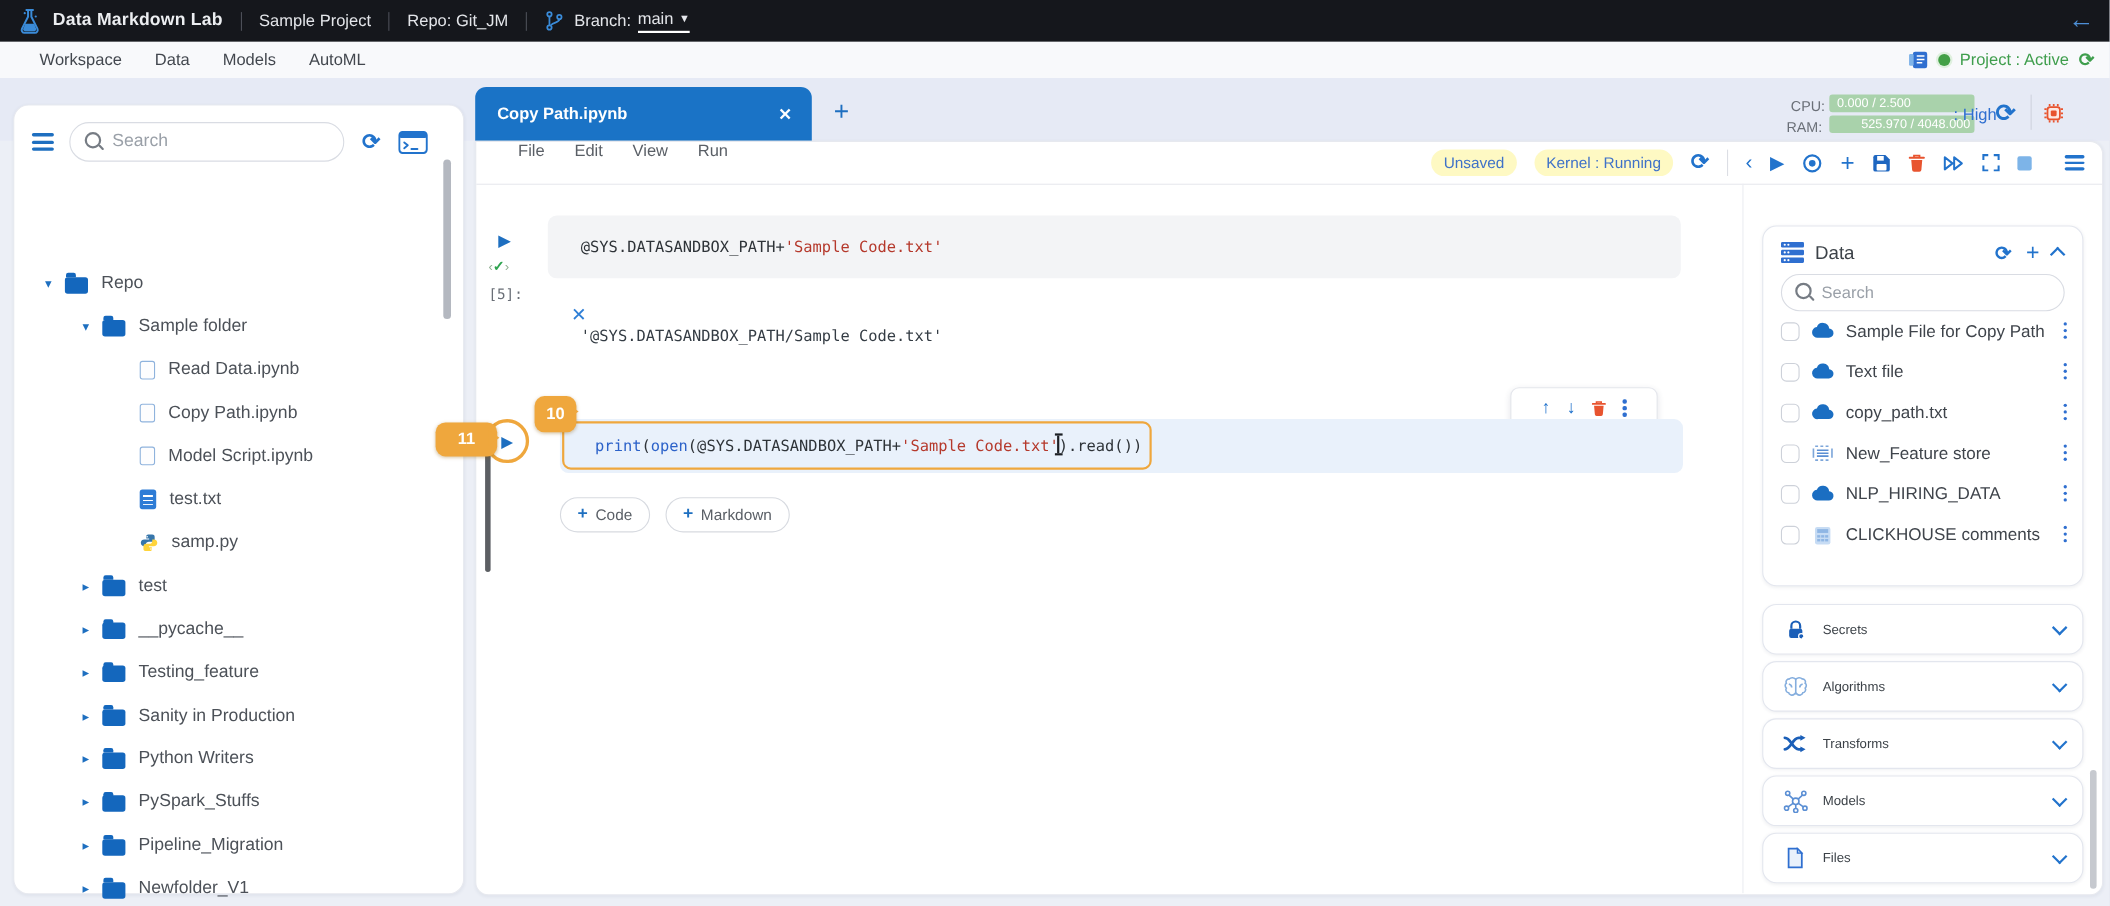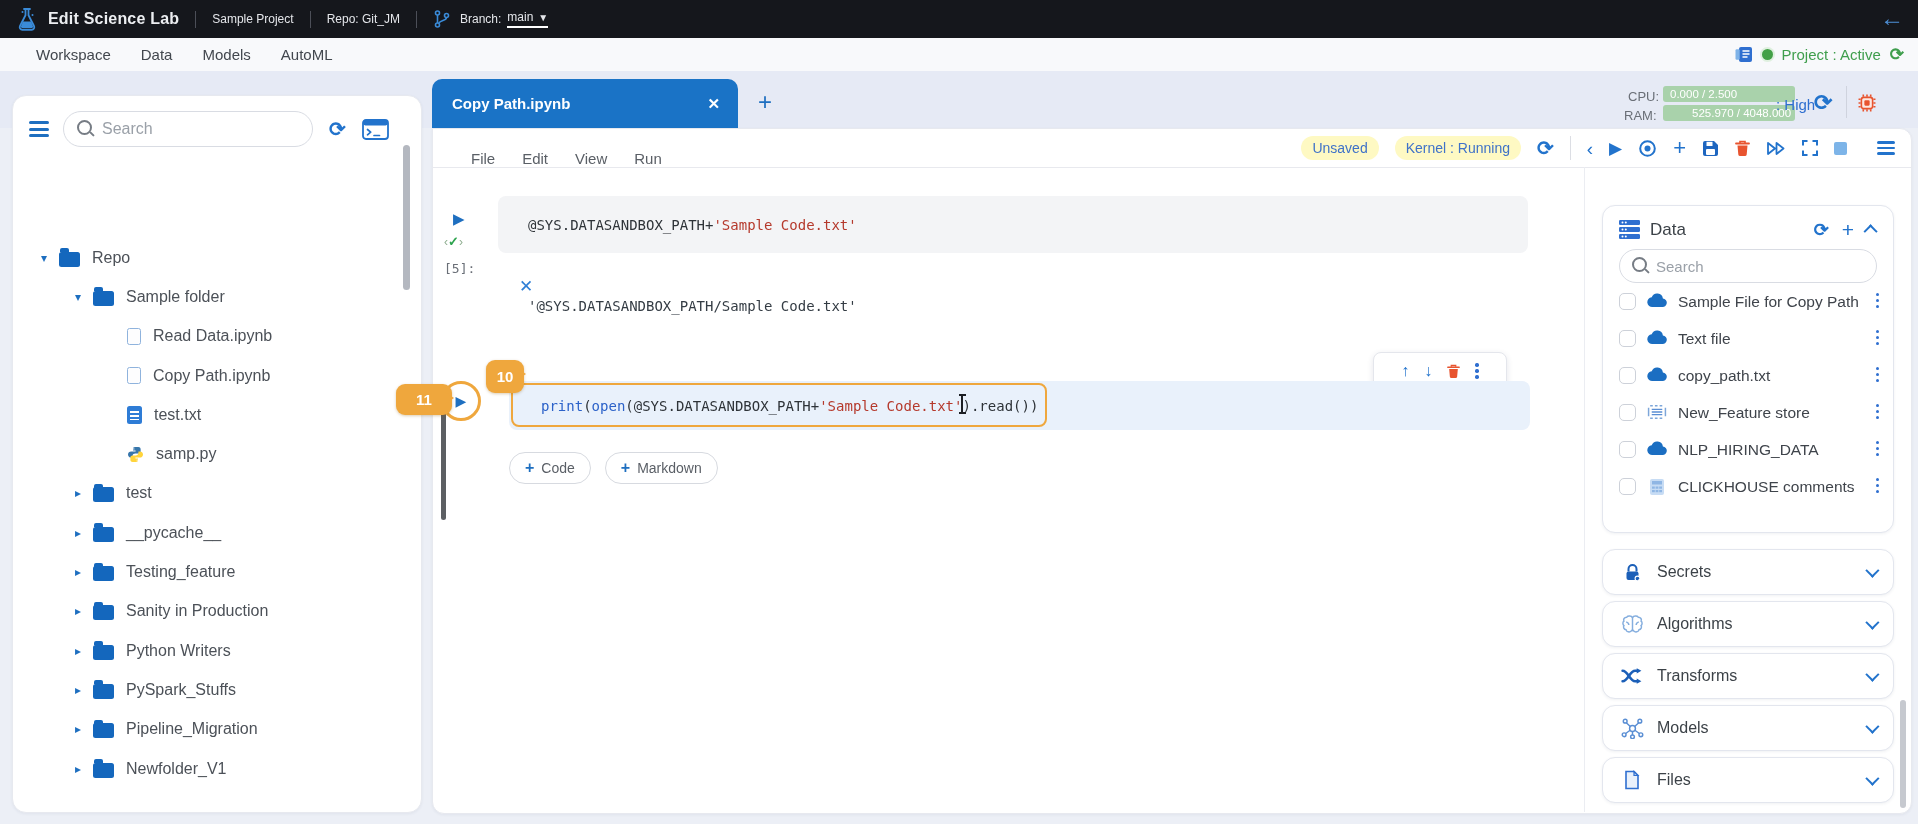--- a/index.html
+++ b/index.html
@@ -2,21 +2,21 @@
 <html><head>
 <meta charset="utf-8">
 <style>
   html,body{margin:0;padding:0;background:#dfe3ee;}
   .scene{position:relative;width:1918px;height:824px;background:#ecefF6;font-family:"Liberation Sans",sans-serif;overflow:hidden;}
   .abs{position:absolute;}
   
   .topbar{left:0;top:0;width:1918px;height:38px;background:#15171c;display:flex;align-items:center;color:#eceef1;}
   .topbar .vdiv{width:1px;height:17px;background:#4c4f58;margin:0 16px;}
   .appname{font-weight:700;font-size:16px;letter-spacing:.2px;}
-  .topitem{font-size:12px;color:#e4e6ea;text-align:right;}
+  .topitem{font-size:15px;color:#e4e6ea;text-align:right;}
   .branchwrap{border-bottom:2px solid #fff;padding-bottom:2px;display:flex;align-items:center;gap:5px;}
   .back-arrow{color:#4d8fd6;font-size:24px;font-weight:700;}
   
   .navrow{left:0;top:38px;width:1918px;height:33px;background:#f8f9fb;border-bottom:1px solid #e9eaef;display:flex;align-items:center;}
   .navtab{font-size:15px;color:#42474e;margin-right:30px;cursor:default;}
   .nav-right{position:absolute;right:14px;top:0;height:33px;display:flex;align-items:center;gap:9px;}
   .green-dot{width:11px;height:11px;border-radius:50%;background:#43a047;box-shadow:0 0 0 2px #dff0df;}
   .status-green{color:#3f9e4d;font-size:15px;}
   .refresh-glyph{font-weight:700;}
   
@@ -46,21 +46,21 @@
   .tree-row{height:39.3px;display:flex;align-items:center;font-size:16px;color:#4c5158;}
   .caret{width:18px;font-size:12px;color:#1e6fc0;flex:none;}
   .ticon{margin-right:12px;flex:none;display:inline-flex;}
   .folder{width:21px;height:15px;background:#1467bd;border-radius:2.5px;position:relative;margin-top:3px;}
   .folder::before{content:"";position:absolute;left:1px;top:-3.5px;width:9px;height:4px;background:#1467bd;border-radius:2px 2px 0 0;}
   .nbfile{width:14px;height:17px;border:1.6px solid #8fb3dd;border-radius:2.5px;background:#fdfdfe;box-sizing:border-box;}
   .txtfile{width:15px;height:18px;background:#2e7cd6;border-radius:2.5px;position:relative;}
   .txtfile::after{content:"";position:absolute;left:3px;right:3px;top:5px;height:9px;background:repeating-linear-gradient(to bottom,#fff 0 1.6px,transparent 1.6px 4.2px);}
   .sb-scroll{left:403px;top:145px;width:7px;height:145px;background:#b4b8c0;border-radius:4px;}
   
-  .menubar{position:absolute;left:0;top:0;width:100%;height:38px;border-bottom:1px solid #e8e9ee;display:flex;align-items:flex-end;}
+  .menubar{position:absolute;left:0;top:0;width:100%;height:38px;border-bottom:1px solid #e8e9ee;display:flex;align-items:flex-start;}
   .menu-item{font-size:15px;color:#5a5f66;margin-right:27px;}
   .nb-tools{position:absolute;right:16px;top:0;height:38px;display:flex;align-items:center;gap:16px;}
   .pill-status{background:#fef9c3;border-radius:14px;padding:4px 11px;color:#3f72c8;font-size:14px;white-space:nowrap;}
   .tool-glyph{color:#2273cc;font-size:17px;line-height:1;}
   .tool-div{width:1px;height:24px;background:#dcdee4;}
   .stop-sq{width:13px;height:13px;background:#7db4e8;border-radius:2px;}
   .nb-burger i{display:block;width:18px;height:2.6px;background:#2273cc;border-radius:2px;margin:3px 0;}
   .cell1{left:498px;top:196px;width:1030px;height:57px;background:#f3f4f6;border-radius:8px;display:flex;align-items:center;padding-left:30px;box-sizing:border-box;}
   .mono{font-family:"DejaVu Sans Mono",monospace;font-size:14px;}
   .tok-plain{color:#2e3338;}
@@ -106,39 +106,39 @@
   .dc-search{margin:0 16px;position:relative;}
   .dc-search input{width:100%;height:34px;box-sizing:border-box;border:1.5px solid #d9dce3;border-radius:18px;padding:0 10px 0 36px;font-size:15px;color:#4c5158;outline:none;font-family:"Liberation Sans",sans-serif;}
   .dc-search input::placeholder{color:#9aa0a8;}
   .dc-search .mag{left:13px;top:8px;}
   .ditems{margin-top:10px;}
   .ditem{height:37px;display:flex;align-items:flex-start;padding:0 14px 0 16px;gap:10px;}
   .cbx{width:17px;height:17px;border:1.5px solid #cdd1d9;border-radius:5px;background:#fff;flex:none;box-sizing:border-box;}
   .ditem .lbl{font-size:15.5px;color:#3f444b;flex:1;white-space:nowrap;overflow:hidden;}
   .dicon{flex:none;display:inline-flex;width:22px;justify-content:center;}
   .seccard{height:46px;display:flex;align-items:center;padding:0 17px;gap:13px;}
-  .seccard .lbl{font-size:16px;color:#3c4248;flex:1;}
+  .seccard .lbl{font-size:12px;color:#3c4248;flex:1;}
   .sicon{flex:none;display:inline-flex;width:24px;justify-content:center;}
   .panel-scroll{left:1900px;top:700px;width:6px;height:108px;background:#c6c9cf;border-radius:3px;}
 </style>
 </head>
 <body>
 
 <div class="scene">
 
   <div class="abs topbar">
     <span style="margin-left:16px;display:inline-flex;">
       <svg width="22" height="24" viewBox="0 0 22 24">
           <path d="M8 2h6M9.5 2v6.2L4 19a2.6 2.6 0 0 0 2.3 3.8h9.4A2.6 2.6 0 0 0 18 19L12.5 8.2V2" fill="none" stroke="#3a8bd8" stroke-width="1.8" stroke-linecap="round"></path>
           <path d="M7 14.5h8l1.9 4.6a1.6 1.6 0 0 1-1.5 2.2H6.6a1.6 1.6 0 0 1-1.5-2.2z" fill="#3a8bd8"></path>
           <circle cx="6.5" cy="5" r="1" fill="#3a8bd8"></circle>
           <circle cx="16.5" cy="8" r="1" fill="#3a8bd8"></circle>
         </svg>
     </span>
-    <span class="appname" style="margin-left:10px;">Edit Science Lab</span>
+    <span class="appname" style="margin-left:10px;">Data Markdown Lab</span>
     <span class="vdiv"></span>
     <span class="topitem">Sample Project</span>
     <span class="vdiv"></span>
     <span class="topitem">Repo: Git_JM</span>
     <span class="vdiv"></span>
     <span style="display:inline-flex;margin-right:9px;">
       <svg width="18" height="20" viewBox="0 0 18 20">
           <circle cx="4.5" cy="4" r="2" fill="none" stroke="#3a8bd8" stroke-width="1.6"></circle>
           <circle cx="4.5" cy="16" r="2" fill="none" stroke="#3a8bd8" stroke-width="1.6"></circle>
           <circle cx="13.5" cy="6.5" r="2" fill="none" stroke="#3a8bd8" stroke-width="1.6"></circle>
@@ -247,20 +247,27 @@
         <div class="tree-row" style="padding-left: 96px;">
           <span class="caret"></span>
           <span class="ticon">
             <span class="nbfile"></span>
           </span>
           <span>Copy Path.ipynb</span>
         </div>
         <div class="tree-row" style="padding-left: 96px;">
           <span class="caret"></span>
           <span class="ticon">
+            <span class="nbfile"></span>
+          </span>
+          <span>Model Script.ipynb</span>
+        </div>
+        <div class="tree-row" style="padding-left: 96px;">
+          <span class="caret"></span>
+          <span class="ticon">
             <span class="txtfile"></span>
           </span>
           <span>test.txt</span>
         </div>
         <div class="tree-row" style="padding-left: 96px;">
           <span class="caret"></span>
           <span class="ticon">
             <svg width="17" height="17" viewBox="0 0 17 17">
               <path d="M8.4 1C5.9 1 6 2.1 6 3v1.6h2.6v.8H4.2C2.4 5.4 1 6.4 1 8.5s1.4 3.1 3.2 3.1H5.6V10c0-1.6 1.2-2.4 2.8-2.4h3c1.3 0 2.2-.9 2.2-2.2V3c0-1.2-.9-2-2.2-2z" fill="#3776ab"></path>
               <path d="M8.6 16c2.5 0 2.4-1.1 2.4-2v-1.6H8.4v-.8h4.4c1.8 0 3.2-1 3.2-3.1s-1.4-3.1-3.2-3.1H11.4V7c0 1.6-1.2 2.4-2.8 2.4h-3C4.3 9.4 3.4 10.3 3.4 11.6V14c0 1.2.9 2 2.2 2z" fill="#ffd43b"></path>

